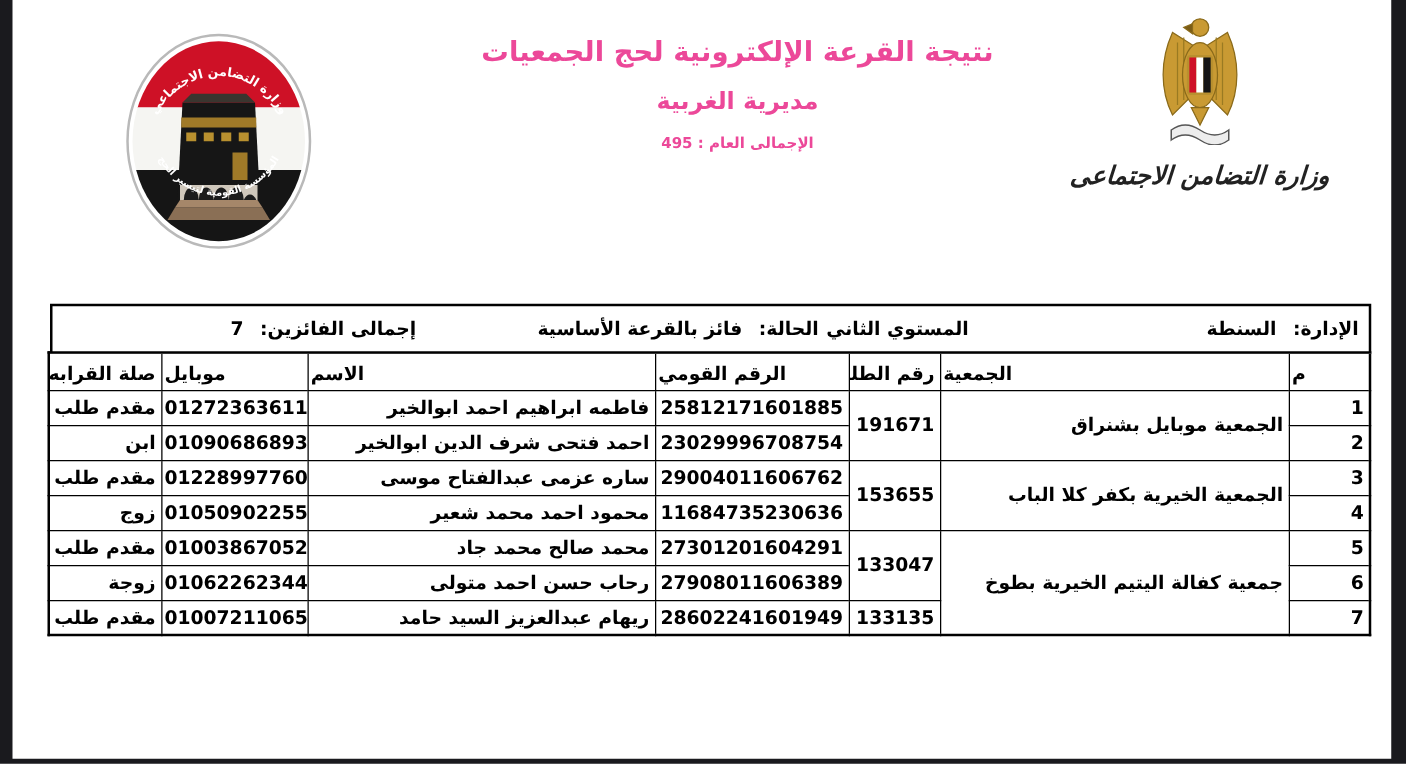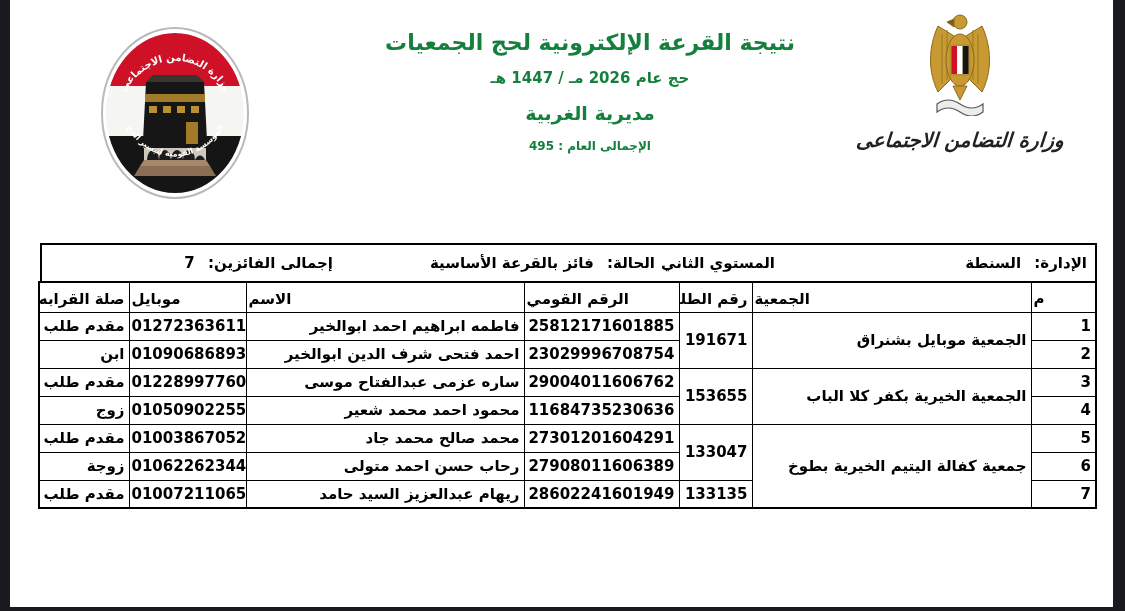--- a/index.html
+++ b/index.html
@@ -3,21 +3,21 @@
 <meta charset="utf-8">
 <style>
   * { box-sizing: border-box; margin: 0; padding: 0; }
   html, body { width: 1125px; height: 611px; overflow: hidden; }
   body { background: #1a1a1e; position: relative; font-family: "DejaVu Sans", sans-serif; }
 
   .page { position: absolute; left: 10px; top: 0; width: 1103px; height: 607px; background: #ffffff; }
 
   
   .assoc-logo { position: absolute; left: 90px; top: 26px; width: 150px; height: 174px; }
-  .titles { position: absolute; left: 320px; top: 30px; width: 520px; text-align: center; direction: rtl; color: #15803d; }
+  .titles { position: absolute; left: 320px; top: 30px; width: 520px; text-align: center; direction: rtl; color: #ec4899; }
   .titles .t1 { font-size: 22px; font-weight: bold; }
   .titles .t2 { font-size: 15px; font-weight: bold; margin-top: 14px; }
   .titles .t3 { font-size: 19px; font-weight: bold; margin-top: 15px; }
   .titles .t4 { font-size: 12px; font-weight: bold; margin-top: 15px; }
 
   .emblem-block { position: absolute; left: 845px; top: 10px; width: 210px; text-align: center; direction: rtl; }
   .emblem-block svg { display: inline-block; }
   .republic { font-size: 21px; font-weight: bold; color: #111; margin-top: 2px; letter-spacing: 0.5px; }
   .calligraphy { font-size: 20px; font-weight: bold; font-style: italic; color: #222; margin-top: 8px; transform: skewX(-4deg); }
 
@@ -83,21 +83,20 @@
         <textPath href="#topArc" startOffset="50%" text-anchor="middle">وزارة التضامن الاجتماعي</textPath>
       </text>
       <text fill="#ffffff" font-size="8" font-weight="bold" font-family="DejaVu Sans, sans-serif">
         <textPath href="#botArc" startOffset="50%" text-anchor="middle">المؤسسة القومية لتيسير الحج</textPath>
       </text>
     </svg>
   </div>
 
   <div class="titles">
     <div class="t1">نتيجة القرعة الإلكترونية لحج الجمعيات</div>
-    <div class="t2">حج عام 2026 مـ / 1447 هـ</div>
     <div class="t3">مديرية الغربية</div>
     <div class="t4">الإجمالى العام : 495</div>
   </div>
 
   <div class="emblem-block">
     <svg width="74" height="106" viewBox="0 0 74 106">
       <g stroke="#8a6a1a" stroke-width="1">
         <path d="M15,16 C5,38 5,62 15,82 L31,66 L31,26 Z" fill="#c99a33"></path>
         <path d="M59,16 C69,38 69,62 59,82 L43,66 L43,26 Z" fill="#c99a33"></path>
         <path d="M19,24 L19,74 M24,20 L24,70 M50,20 L50,70 M55,24 L55,74" fill="none" stroke="#9a7a22"></path>

